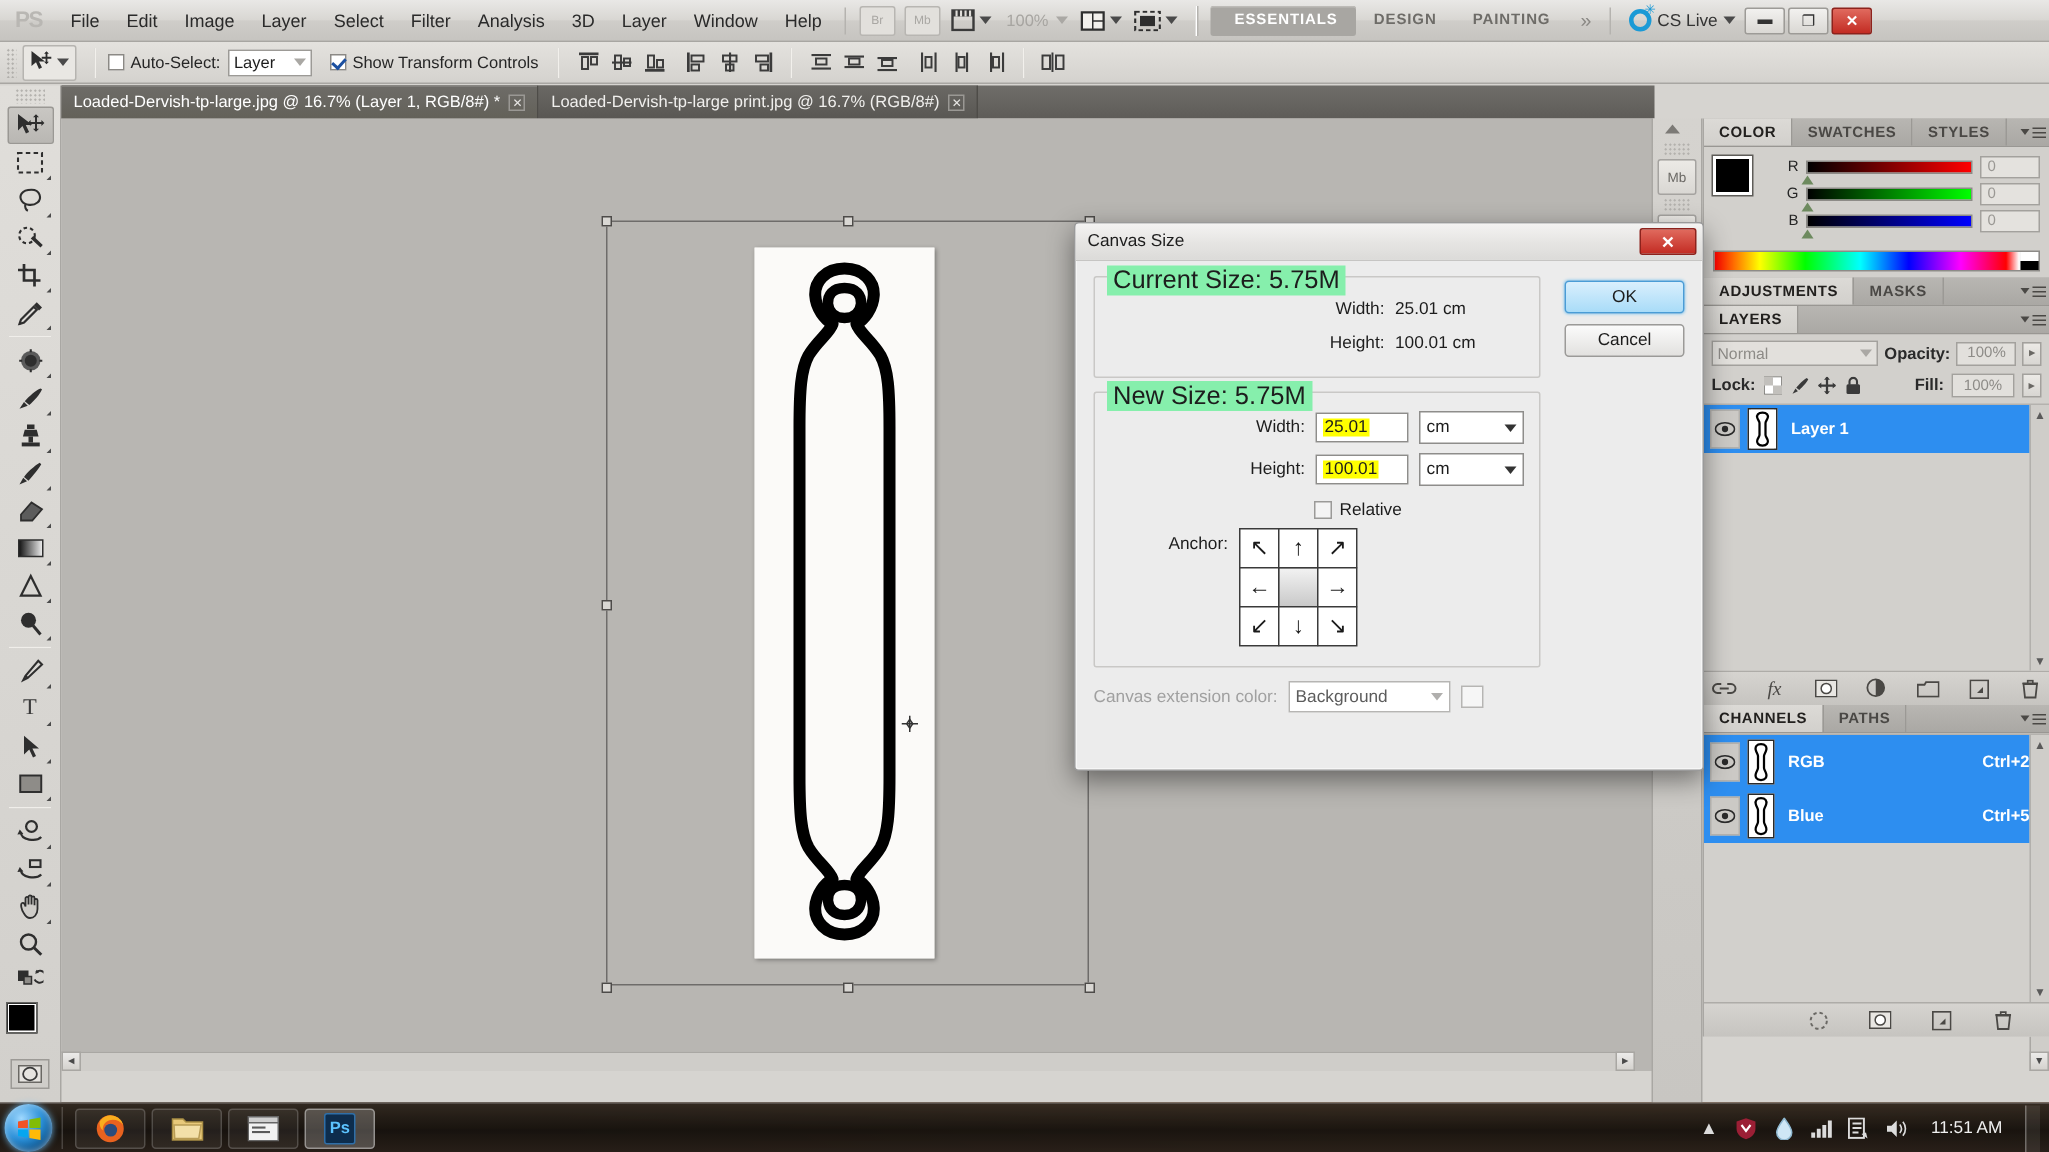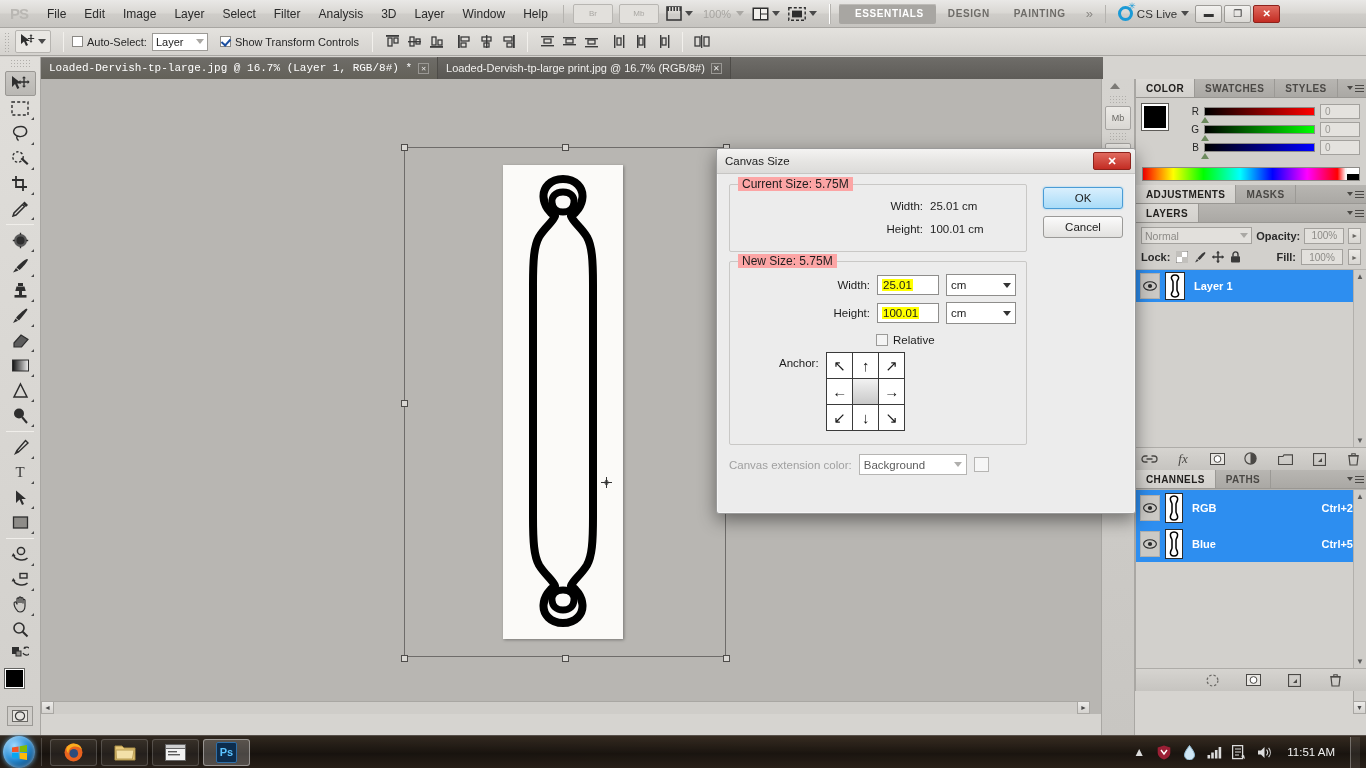--- a/index.html
+++ b/index.html
@@ -39,21 +39,21 @@
     width:38px; height:26px; display:flex; align-items:center; justify-content:center;
     font-weight:bold; font-size:15px; color:#b9b7b3; letter-spacing:-1px;
     font-family:"Liberation Sans", sans-serif;
   }
   .menu-item{
     padding:0 9px; height:22px; line-height:22px; font-size:12px; color:#2a2a2a;
     cursor:default;
   }
   .mb-sep{ width:1px; height:18px; background:#b5b3af; margin:0 6px; }
   .mb-icon-btn{
-    width:40px;height:20px;border:1px solid #b8b6b2;background:#e2e0dc;
+    width:24px;height:20px;border:1px solid #b8b6b2;background:#e2e0dc;
     border-radius:2px;display:flex;align-items:center;justify-content:center;
     font-size:8px;color:#a9a7a3; margin:0 3px;
   }
   .mb-tool{
     height:22px; display:flex; align-items:center; gap:3px; padding:0 4px; cursor:default;
   }
   .tri-down{
     width:0;height:0;border-left:4px solid transparent;border-right:4px solid transparent;
     border-top:5px solid #4a4a4a;
   }
@@ -131,21 +131,20 @@
   .doctab{
     height:22px; display:flex; align-items:center; gap:6px; padding:0 8px;
     font-size:11px; color:#f0efed; cursor:default;
     background:linear-gradient(180deg,#6a6864,#595753);
     border-right:1px solid #4e4c48;
   }
   .doctab.active{
     background:linear-gradient(180deg,#6e6c68 0%, #636159 100%);
     color:#ffffff;
     box-shadow:inset 0 1px 0 #817f7b;
-    font-family:Liberation Mono, monospace;
   }
   .tabx{
     width:11px;height:11px;border:1px solid #9a9894;font-size:8px;line-height:9px;
     text-align:center;color:#e8e7e5;
   }
 
   
   .toolbox{
     position:absolute; left:0; top:57px; width:41px; height:678px;
     background:linear-gradient(180deg,#e0dedA 0%,#d2d0cc 100%);
@@ -388,22 +387,22 @@
     background:linear-gradient(180deg,#e06a5e,#c32c23); border:1px solid #8d221c;
     border-radius:2px; color:#fff; font-weight:bold; font-size:11px;
     display:flex; align-items:center; justify-content:center;
   }
   .dlg-body{ position:relative; padding:10px 12px; }
   .fieldset{
     border:1px solid #c9c8c6; border-radius:2px; padding:9px 10px 11px 10px;
     position:relative; margin-bottom:9px;
   }
   .legend{
-    position:absolute; top:-8px; left:8px; background:#fca5a5; padding:0 4px;
-    font-size:12px; color:#1d1d1d;
+    position:absolute; top:-8px; left:8px; background:#86efac; padding:0 4px;
+    font-size:17px; color:#1d1d1d;
   }
   .frow{ display:flex; align-items:center; justify-content:flex-end; gap:7px; height:23px; }
   .frow .lbl{ font-size:11.5px; color:#1d1d1d; }
   .frow .val{ font-size:11.5px; color:#1d1d1d; width:86px; }
   .inputbox{
     width:62px;height:20px;border:1px solid #8e8d8b;background:#fff;
     display:flex;align-items:center;padding:0 4px;font-size:11.5px;
   }
   .hl{ background:#ffff00; padding:0 1px; }
   .unitsel{

